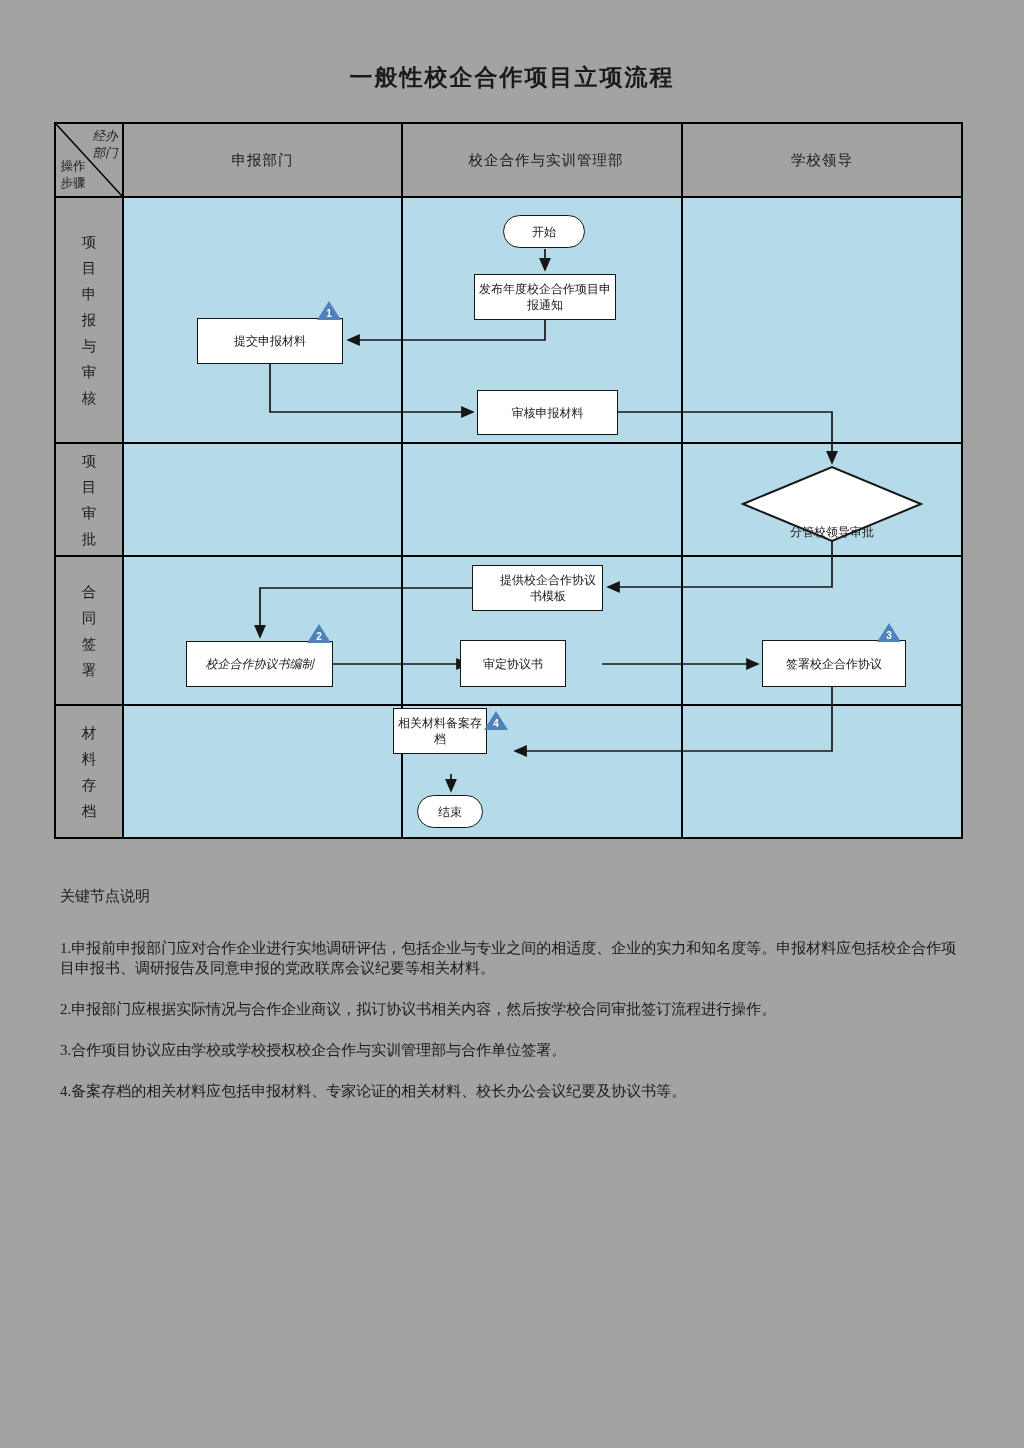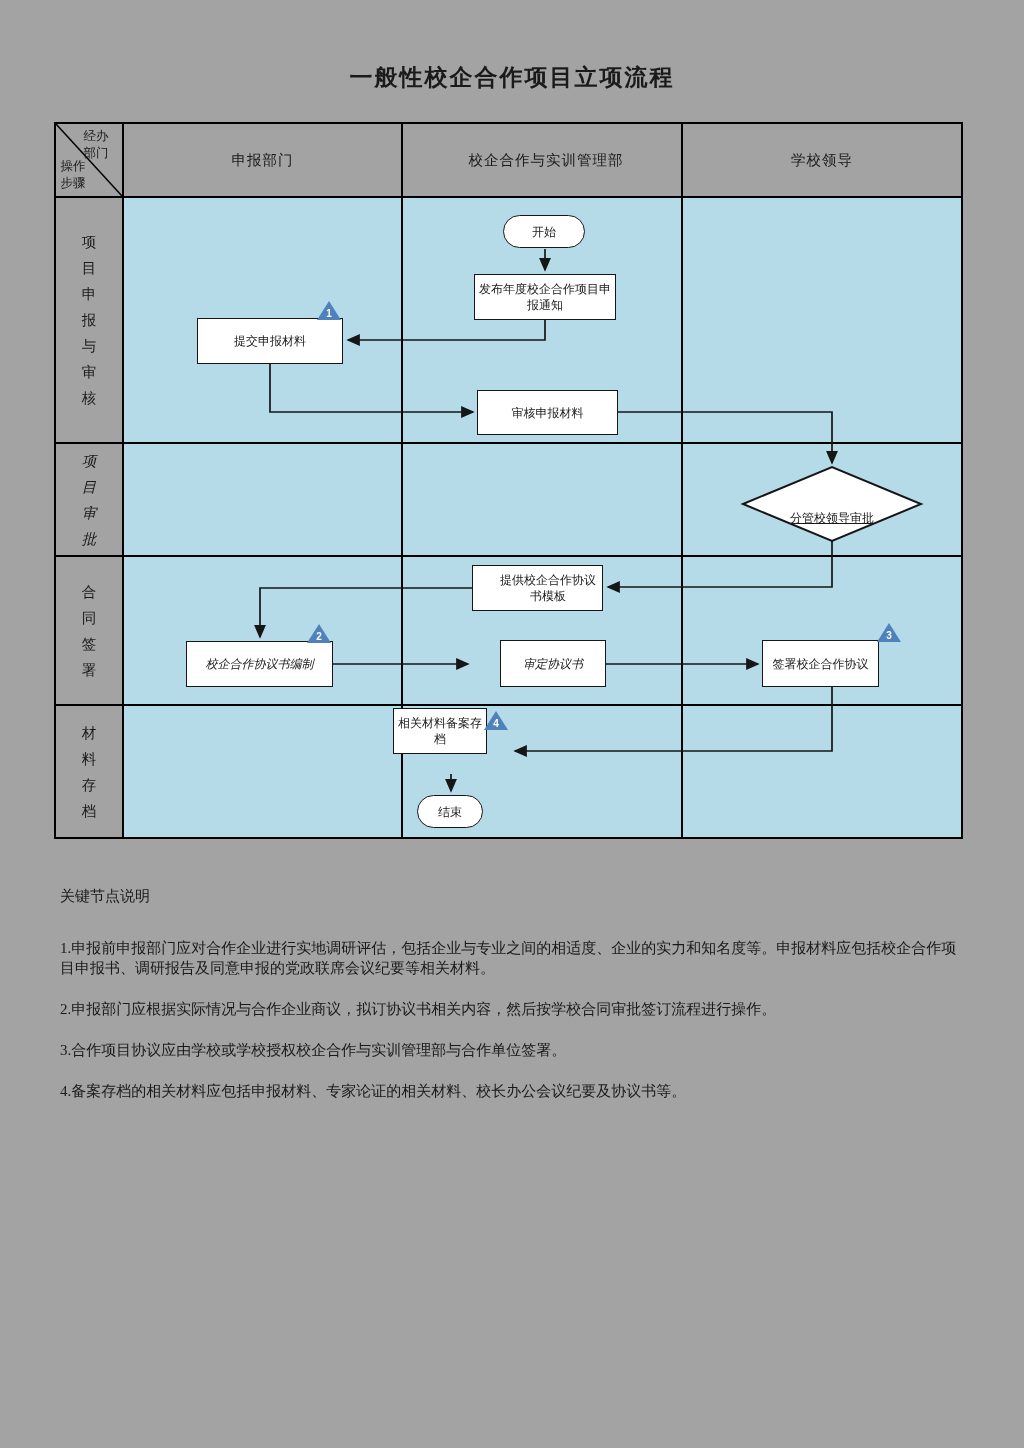--- a/index.html
+++ b/index.html
@@ -4,22 +4,22 @@
 <style>
   html,body{margin:0;padding:0;background:#f4f4f2;}
   .page{position:relative;width:1024px;height:1448px;background:#a3a3a3;margin:0 auto;
         font-family:"Liberation Serif","DejaVu Serif",serif;color:#1a1a1a;overflow:hidden;}
   .title{position:absolute;top:62px;left:0;width:1024px;text-align:center;margin:0;
          font-size:23px;font-weight:bold;letter-spacing:2px;font-family:"DejaVu Serif","Liberation Serif",serif;}
   .lane-bg{position:absolute;left:123px;top:197px;width:839px;height:641px;background:#b5dbe8;}
   .overlay{position:absolute;left:0;top:0;width:1024px;height:1448px;}
   .cell{position:absolute;display:flex;align-items:center;justify-content:center;box-sizing:border-box;}
   .head-label{font-size:14.5px;letter-spacing:1px;}
-  .corner-top{position:absolute;top:5px;right:13px;width:28px;font-size:12.5px;line-height:17px;
-              text-align:center;word-break:break-all;}
+  .corner-top{position:absolute;top:5px;right:4px;width:28px;font-size:12.5px;line-height:17px;
+              text-align:center;word-break:break-all;font-style:italic;}
   .corner-bottom{position:absolute;bottom:5px;left:4px;width:28px;font-size:12.5px;line-height:17px;
               text-align:center;word-break:break-all;}
   .vtext{word-break:break-all;text-align:center;font-size:14.5px;line-height:26px;width:16px;}
   .node{position:absolute;background:#fff;border:1.5px solid #161616;display:flex;align-items:center;
         justify-content:center;text-align:center;font-size:12px;line-height:16px;box-sizing:border-box;
         padding:2px 4px;}
   .stadium{border-radius:17px;}
   .dlabel{position:absolute;display:flex;align-items:center;justify-content:center;font-size:12px;}
   .badge{position:absolute;width:24px;height:19px;clip-path:polygon(50% 0,100% 100%,0 100%);
          background:#4f81bd;color:#fff;display:flex;align-items:flex-end;justify-content:center;
@@ -80,39 +80,39 @@
   <div class="cell" style="left:402px;top:123px;width:288px;height:74px;">
     <span class="head-label">校企合作与实训管理部</span>
   </div>
   <div class="cell" style="left:682px;top:123px;width:280px;height:74px;">
     <span class="head-label">学校领导</span>
   </div>
 
   <div class="cell" style="left:55px;top:197px;width:68px;height:246px;">
     <span class="vtext">项目申报与审核</span>
   </div>
-  <div class="cell" style="left:55px;top:443px;width:68px;height:113px;font-style:italic;">
+  <div class="cell" style="left:55px;top:443px;width:68px;height:113px;">
     <span class="vtext">项目审批</span>
   </div>
   <div class="cell" style="left:55px;top:556px;width:68px;height:149px;">
     <span class="vtext">合同签署</span>
   </div>
   <div class="cell" style="left:55px;top:705px;width:68px;height:133px;">
     <span class="vtext">材料存档</span>
   </div>
 
   <div class="node stadium" style="left:503px;top:215px;width:82px;height:33px;">开始</div>
   <div class="node" style="left:474px;top:274px;width:142px;height:46px;">发布年度校企合作项目申报通知</div>
   <div class="node" style="left:197px;top:318px;width:146px;height:46px;">提交申报材料</div>
   <div class="node" style="left:477px;top:390px;width:141px;height:45px;">审核申报材料</div>
-  <div class="dlabel" style="left:758px;top:496px;width:148px;height:44px;text-decoration:underline;">分管校领导审批</div>
+  <div class="dlabel" style="left:758px;top:510px;width:148px;height:44px;">分管校领导审批</div>
   <div class="node" style="left:472px;top:565px;width:131px;height:46px;padding-left:25px;">提供校企合作协议书模板</div>
   <div class="node" style="left:186px;top:641px;width:147px;height:46px;font-style:italic;">校企合作协议书编制</div>
-  <div class="node" style="left:500px;top:640px;width:106px;height:47px;font-style:italic;">审定协议书</div>
-  <div class="node" style="left:762px;top:640px;width:117px;height:47px;">签署校企合作协议</div>
+  <div class="node" style="left:460px;top:640px;width:106px;height:47px;">审定协议书</div>
+  <div class="node" style="left:762px;top:640px;width:144px;height:47px;">签署校企合作协议</div>
   <div class="node" style="left:393px;top:708px;width:94px;height:46px;">相关材料备案存档</div>
   <div class="node stadium" style="left:417px;top:795px;width:66px;height:33px;">结束</div>
 
   <div class="badge" style="left:317px;top:301px;">1</div>
   <div class="badge" style="left:307px;top:624px;">2</div>
   <div class="badge" style="left:877px;top:623px;">3</div>
   <div class="badge" style="left:484px;top:711px;">4</div>
 
   <div class="notes">
     <h2>关键节点说明</h2>

